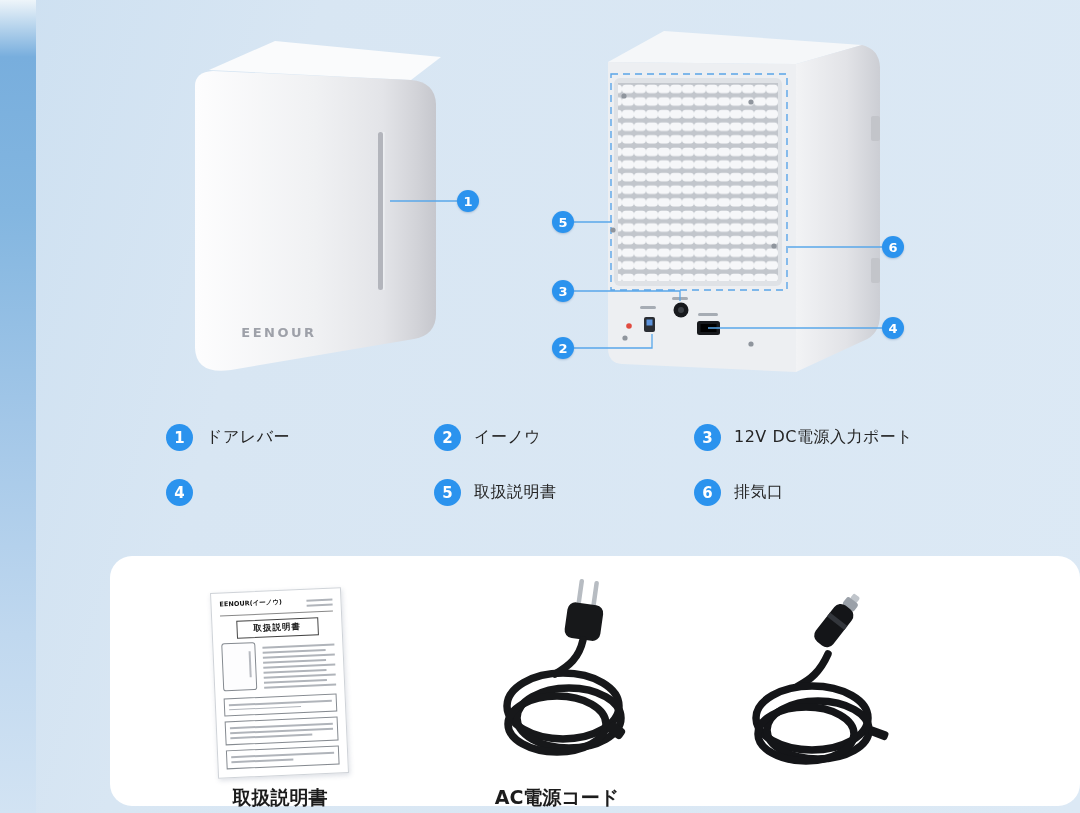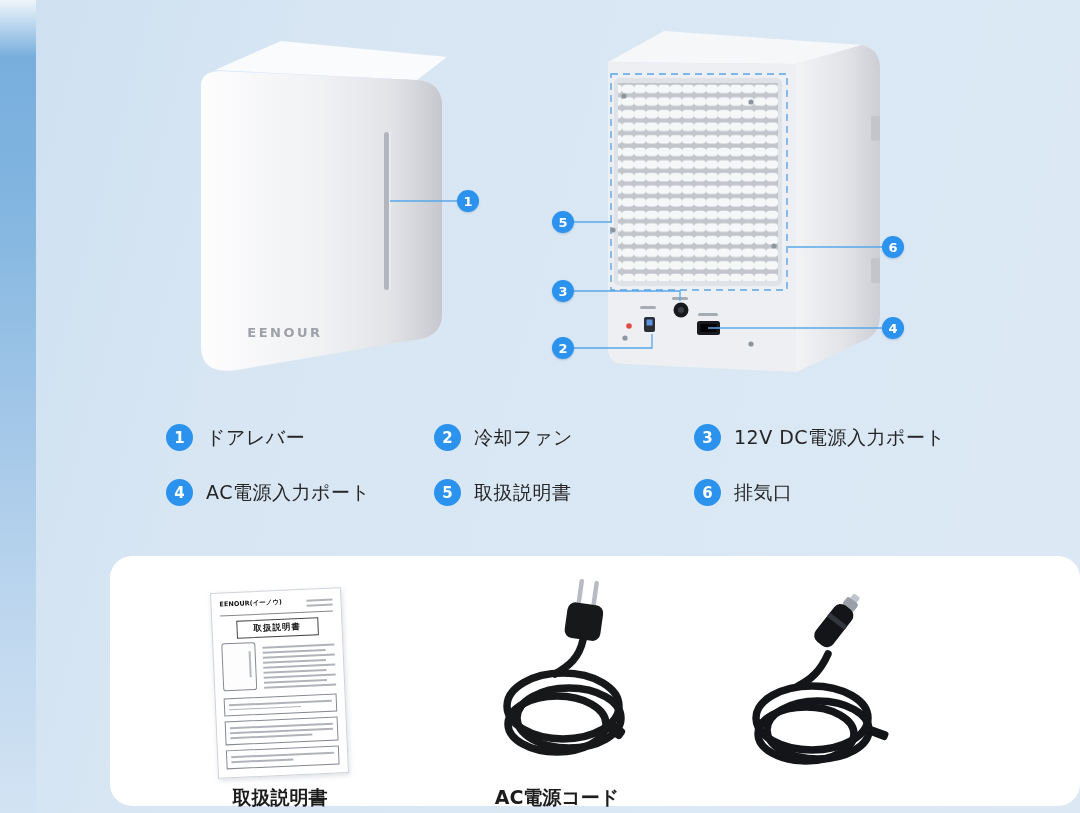--- a/index.html
+++ b/index.html
@@ -9,21 +9,21 @@
   .left-band{position:absolute;left:0;top:0;width:36px;height:100%;
     background:linear-gradient(180deg,#eef5fa 0%,#78aedd 7%,#83b6e0 26%,#a3c7e8 52%,#c0d8ef 78%,#d2e3f3 100%)}
   .fig{position:absolute}
   svg.lines{position:absolute;left:0;top:0;pointer-events:none}
   .marker{position:absolute;width:22px;height:22px;border-radius:50%;background:#2b93ee;color:#fff;
     font-size:13px;font-weight:bold;display:flex;align-items:center;justify-content:center;
     box-shadow:0 1px 2px rgba(30,80,140,.25)}
   .legend-item{position:absolute;display:flex;align-items:center;gap:13px}
   .badge{flex:0 0 27px;width:27px;height:27px;border-radius:50%;background:#2b93ee;color:#fff;
     font-size:15px;font-weight:bold;display:flex;align-items:center;justify-content:center}
-  .legend-label{font-size:19px;color:#252525;letter-spacing:.5px}
+  .legend-label{font-size:16px;color:#252525;letter-spacing:.5px}
   .card{position:absolute;left:110px;top:556px;width:970px;height:250px;background:#fff;border-radius:22px}
   .acc-label{position:absolute;top:229px;width:240px;text-align:center;font-size:19px;font-weight:600;color:#1c1c1c}
   
   .manual{position:absolute;left:104px;top:34px;width:131px;height:186px;background:#fff;
     border:1px solid #cfd3d8;box-shadow:1px 2px 5px rgba(60,80,110,.18);transform:rotate(-2.5deg);
     padding:7px 8px;overflow:hidden}
   .m-head{display:flex;justify-content:space-between;align-items:flex-start;border-bottom:1px solid #888;padding-bottom:2px}
   .m-brand{font-size:6.5px;font-weight:bold;color:#151515;white-space:nowrap}
   .m-bars{width:26px}
   .m-bars i,.m-toc i,.m-warn i,.m-box i{display:block;height:2px;background:#b0b4ba;margin:3px 0}
@@ -38,21 +38,21 @@
   .m-warn i{height:1.5px}
   .m-box{border:1px solid #858a90;margin-top:5px;padding:2px 4px}
 </style>
 </head>
 <body>
 
 <div class="stage">
 
   <div class="left-band"></div>
 
-  <div class="fig" style="left:185px;top:28px">
+  <div class="fig" style="left:179px;top:28px">
     <svg width="272" height="356" viewBox="0 0 272 356">
       <defs>
         <linearGradient id="ffg" x1="0" y1="0" x2="1" y2="0">
           <stop offset="0" stop-color="#fdfdfe"></stop>
           <stop offset="0.5" stop-color="#f0f1f3"></stop>
           <stop offset="0.78" stop-color="#e3e4e8"></stop>
           <stop offset="0.92" stop-color="#d2d3d8"></stop>
           <stop offset="1" stop-color="#c6c7cd"></stop>
         </linearGradient>
       </defs>
@@ -137,29 +137,28 @@
   <div class="marker" style="left:882px;top:236px">
       <span>6</span>
     </div>
 
   <div class="legend-item" style="left:166px;top:424px">
     <span class="badge">1</span>
     <span class="legend-label">ドアレバー</span>
   </div>
   <div class="legend-item" style="left:434px;top:424px">
     <span class="badge">2</span>
-    <span class="legend-label">冷却ファン</span>
+    <span class="legend-label">イーノウ</span>
   </div>
   <div class="legend-item" style="left:694px;top:424px">
     <span class="badge">3</span>
     <span class="legend-label">12V DC電源入力ポート</span>
   </div>
   <div class="legend-item" style="left:166px;top:479px">
     <span class="badge">4</span>
-    <span class="legend-label">AC電源入力ポート</span>
   </div>
   <div class="legend-item" style="left:434px;top:479px">
     <span class="badge">5</span>
     <span class="legend-label">取扱説明書</span>
   </div>
   <div class="legend-item" style="left:694px;top:479px">
     <span class="badge">6</span>
     <span class="legend-label">排気口</span>
   </div>
 

